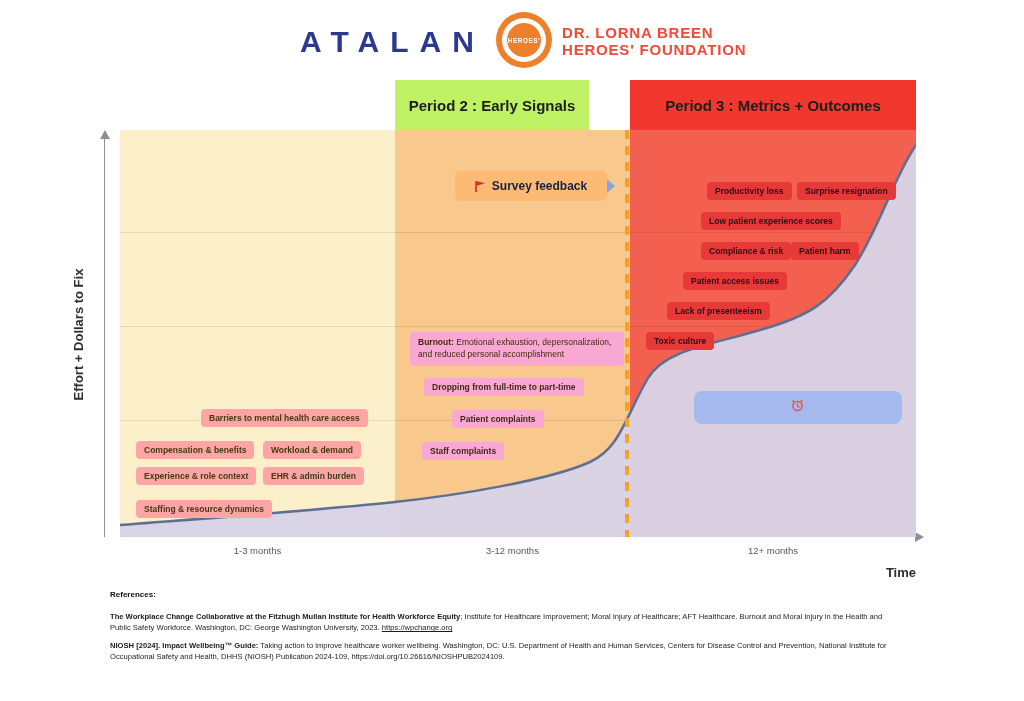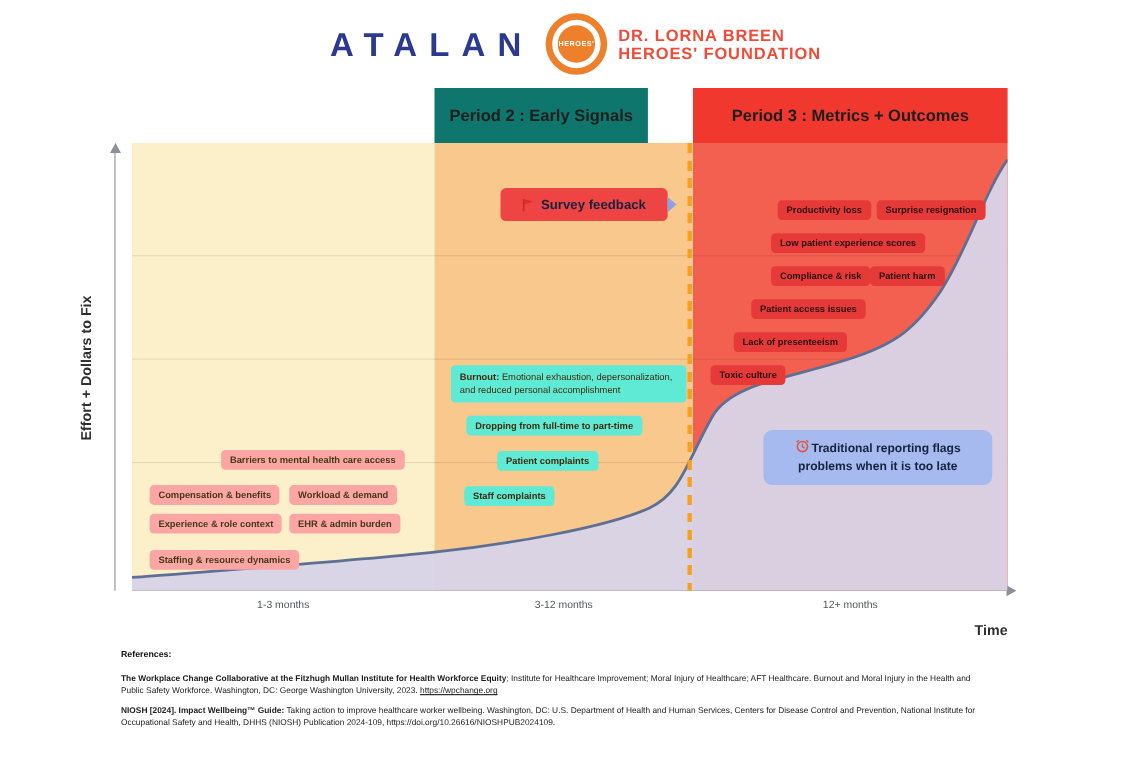--- a/index.html
+++ b/index.html
@@ -18,55 +18,55 @@
   .badge-core span{font-size:6.5px;font-weight:700;color:#ffffff;letter-spacing:.5px;}
   .foundation{position:absolute;left:562px;top:24px;color:#EF4B38;font-weight:800;
          font-size:15px;letter-spacing:.8px;line-height:17px;}
 
   
   .band{position:absolute;top:80px;height:50px;display:flex;flex-direction:column;
         align-items:center;justify-content:center;z-index:2;}
   .band-title{font-size:15px;font-weight:800;color:#1E1E1C;}
   .band-sub{font-size:10.5px;font-weight:600;color:#1E1E1C;margin-top:3px;}
   #band1{left:120px;width:275px;background:#FFC83C;}
-  #band2{left:395px;width:194px;background:#0f766e;}
+  #band2{left:395px;width:194px;background:#bef264;}
   #band3{left:630px;width:286px;background:#F1382F;text-align:right;}
 
   
   .col{position:absolute;top:130px;height:407px;z-index:0;}
   #col1{left:120px;width:275px;background:#FCF0CB;}
   #col2{left:395px;width:235px;background:#F8C88C;}
   #col3{left:630px;width:286px;background:#F3604F;}
   .gridline{position:absolute;left:120px;width:796px;height:1px;
             background:rgba(70,45,15,.12);z-index:1;}
 
   
   #curve-svg{position:absolute;left:120px;top:130px;z-index:2;}
 
   
   .dashed-line{position:absolute;left:625px;top:130px;width:4px;height:407px;z-index:3;
      background:repeating-linear-gradient(180deg,#F6A11F 0 9px,rgba(0,0,0,0) 9px 16px);}
 
   
-  .survey{position:absolute;left:455px;top:171px;width:152px;height:30px;background:#ef4444;
+  .survey{position:absolute;left:455px;top:171px;width:152px;height:30px;background:#fdba74;
      border-radius:5px;display:flex;align-items:center;justify-content:center;gap:6px;
      z-index:4;font-size:12px;font-weight:700;color:#17233E;}
   .survey::after{content:"";position:absolute;right:-8px;top:8px;width:0;height:0;
      border-top:7px solid transparent;border-bottom:7px solid transparent;
      border-left:8px solid #8BA2E9;}
   .late{position:absolute;left:694px;top:391px;width:188px;background:#A6BAF0;
      border-radius:8px;padding:8px 10px;z-index:4;font-size:11px;font-weight:700;
      color:#16233F;text-align:center;line-height:1.45;}
   .late svg{vertical-align:-1px;margin-right:2px;}
 
   
   .tag{position:absolute;border-radius:4px;font-size:8.5px;font-weight:700;
        padding:4px 8px;white-space:nowrap;z-index:4;margin-top:20px;}
   .tag-y{background:#fca5a5;color:#453915;}
-  .tag-o{background:#5eead4;color:#45290B;}
+  .tag-o{background:#f9a8d4;color:#45290B;}
   .tag-r{background:#E53A37;color:#2A0E14;}
   .burnout{width:198px;white-space:normal;font-weight:400;text-align:left;
        line-height:1.4;padding:5px 8px;}
   .burnout b{font-weight:800;}
 
   
   .y-axis{position:absolute;left:104px;top:139px;height:398px;width:0;
           border-left:1.5px solid #8B8F99;}
   .y-arrow{position:absolute;left:100px;top:130px;width:0;height:0;
           border-left:5px solid transparent;border-right:5px solid transparent;
@@ -144,21 +144,21 @@
       <path d="M1.8,1.2 L10,3.2 L1.8,5.8 Z" fill="#D93025"></path>
     </svg>
     <span>Survey feedback</span>
   </div>
 
   <div class="late">
     <svg width="13" height="13" viewBox="0 0 13 13">
       <circle cx="6.5" cy="7" r="4.6" fill="none" stroke="#E2573C" stroke-width="1.5"></circle>
       <path d="M6.5,4.5 L6.5,7.2 L8.6,8.4" fill="none" stroke="#E2573C" stroke-width="1.2"></path>
       <path d="M1.2,3 L3.2,1.2 M11.8,3 L9.8,1.2" stroke="#E2573C" stroke-width="1.4"></path>
-    </svg><span>Traditional reporting flags problems when it is too late</span>
+    </svg>
   </div>
 
   <div class="tag tag-y" style="left:201px;top:389px;">Barriers to mental health care access</div>
   <div class="tag tag-y" style="left:136px;top:421px;">Compensation &amp; benefits</div>
   <div class="tag tag-y" style="left:263px;top:421px;">Workload &amp; demand</div>
   <div class="tag tag-y" style="left:136px;top:447px;">Experience &amp; role context</div>
   <div class="tag tag-y" style="left:263px;top:447px;">EHR &amp; admin burden</div>
   <div class="tag tag-y" style="left:136px;top:480px;">Staffing &amp; resource dynamics</div>
 
   <div class="tag tag-o burnout" style="left:410px;top:312px;"><b>Burnout:</b><span> Emotional exhaustion, depersonalization, and reduced personal accomplishment</span></div>

